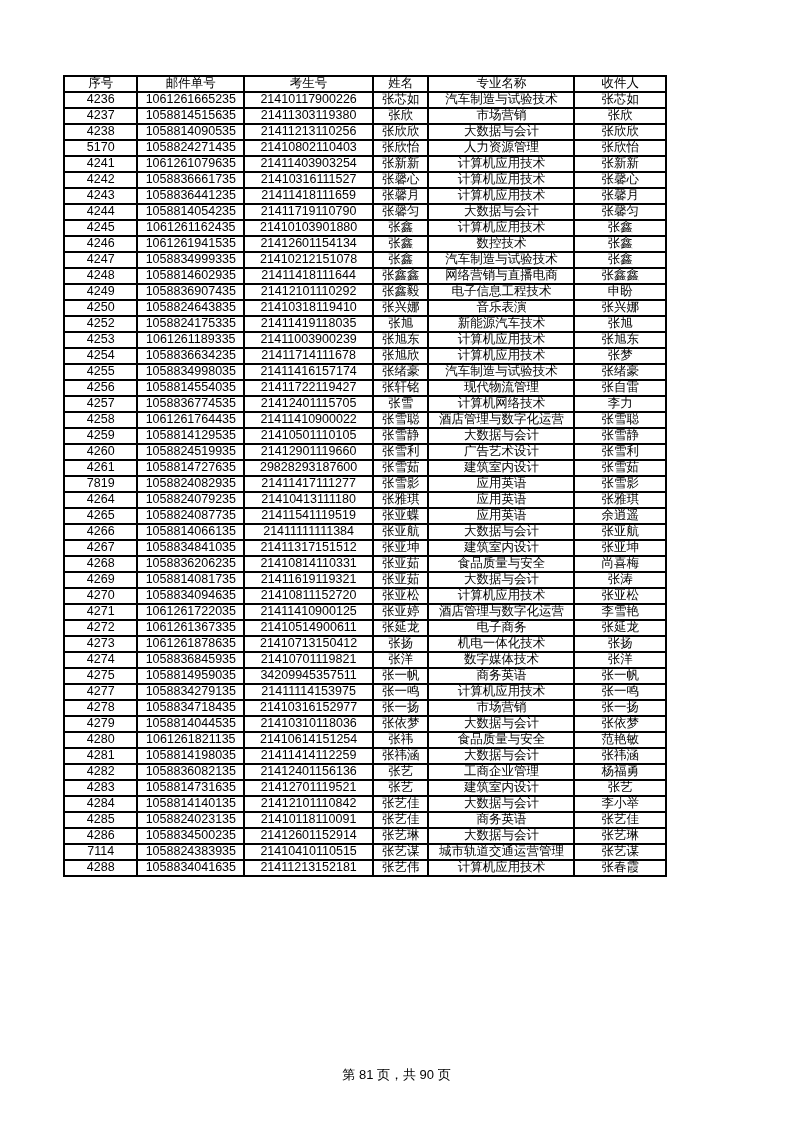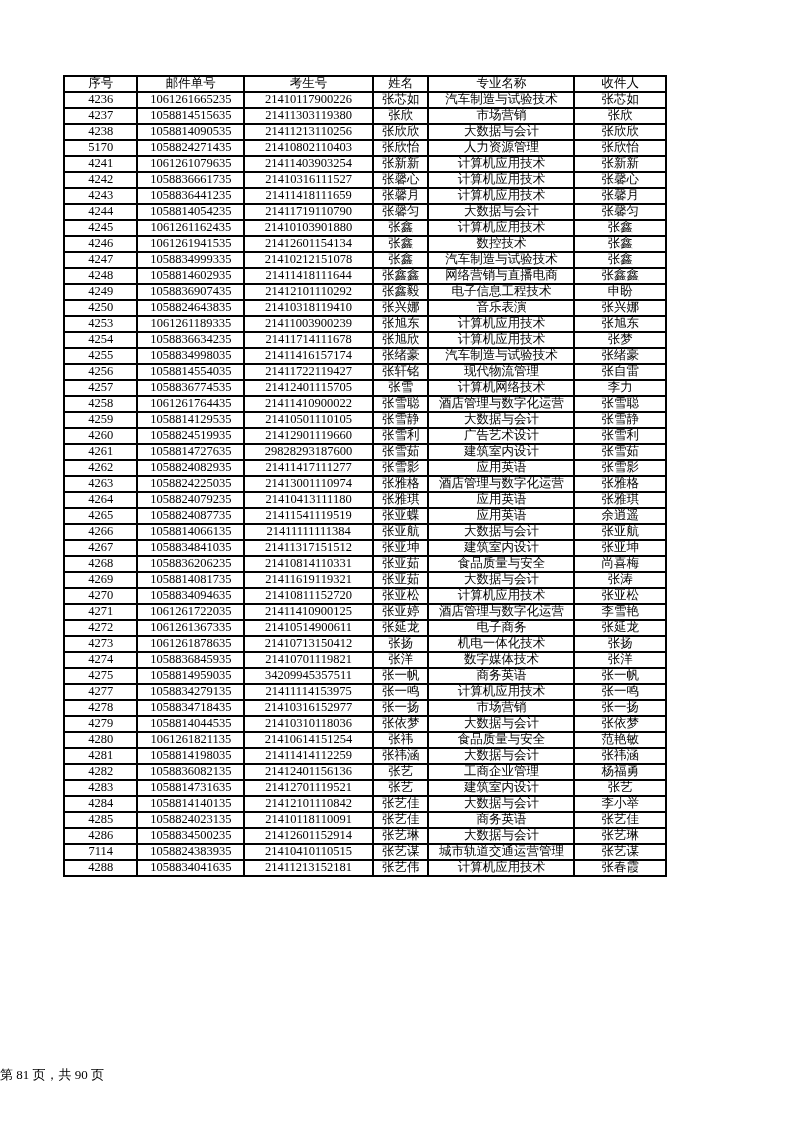--- a/index.html
+++ b/index.html
@@ -5,21 +5,21 @@
   html, body {
     margin: 0;
     padding: 0;
     background: #ffffff;
   }
   .page {
     position: relative;
     width: 793px;
     height: 1122px;
     background: #ffffff;
-    font-family: Liberation Serif, serif;
+    font-family: Liberation Sans, sans-serif;
     color: #000000;
     overflow: hidden;
   }
   table.mail-table {
     position: absolute;
     left: 63px;
     top: 75px;
     width: 604px;
     border-collapse: collapse;
     table-layout: fixed;
@@ -41,20 +41,21 @@
   .col-mail      { width: 106px; }
   .col-candidate { width: 128px; }
   .col-name      { width: 55px;  }
   .col-major     { width: 145px; }
   .col-recipient { width: 91px;  }
   .page-footer {
     position: absolute;
     left: 0;
     top: 1066px;
     width: 793px;
+    text-align: center;
     font-size: 13px;
     color: #000000;
   }
 </style>
 </head>
 <body>
 
 <div class="page">
 
   <table class="mail-table">
@@ -183,20 +184,28 @@
         </tr>
         <tr>
           <td>4250</td>
           <td>1058824643835</td>
           <td>21410318119410</td>
           <td>张兴娜</td>
           <td>音乐表演</td>
           <td>张兴娜</td>
         </tr>
         <tr>
+          <td>4252</td>
+          <td>1058824175335</td>
+          <td>21411419118035</td>
+          <td>张旭</td>
+          <td>新能源汽车技术</td>
+          <td>张旭</td>
+        </tr>
+        <tr>
           <td>4253</td>
           <td>1061261189335</td>
           <td>21411003900239</td>
           <td>张旭东</td>
           <td>计算机应用技术</td>
           <td>张旭东</td>
         </tr>
         <tr>
           <td>4254</td>
           <td>1058836634235</td>
@@ -255,34 +264,26 @@
         </tr>
         <tr>
           <td>4261</td>
           <td>1058814727635</td>
           <td>29828293187600</td>
           <td>张雪茹</td>
           <td>建筑室内设计</td>
           <td>张雪茹</td>
         </tr>
         <tr>
-          <td>4262</td>
+          <td>7819</td>
           <td>1058824082935</td>
           <td>21411417111277</td>
           <td>张雪影</td>
           <td>应用英语</td>
           <td>张雪影</td>
-        </tr>
-        <tr>
-          <td>4263</td>
-          <td>1058824225035</td>
-          <td>21413001110974</td>
-          <td>张雅格</td>
-          <td>酒店管理与数字化运营</td>
-          <td>张雅格</td>
         </tr>
         <tr>
           <td>4264</td>
           <td>1058824079235</td>
           <td>21410413111180</td>
           <td>张雅琪</td>
           <td>应用英语</td>
           <td>张雅琪</td>
         </tr>
         <tr>

